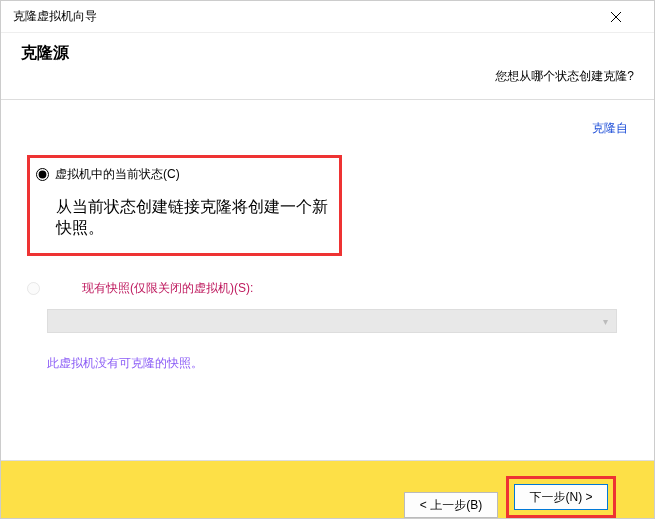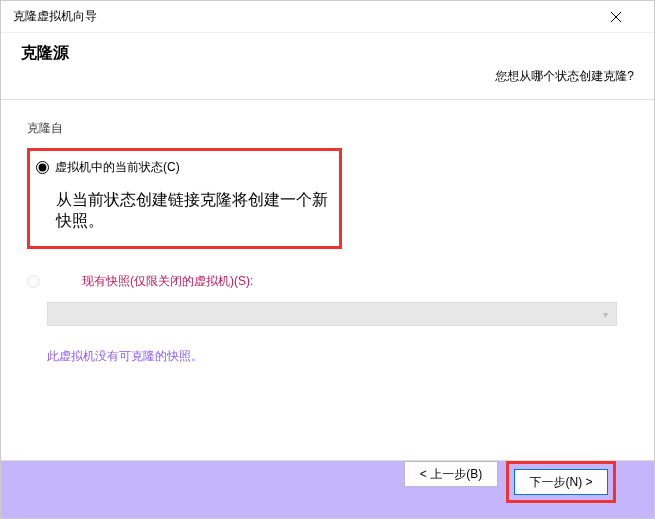--- a/index.html
+++ b/index.html
@@ -59,22 +59,23 @@
   }
   .divider {
     height: 1px;
     background: #ddd;
   }
   .content {
     padding: 20px 26px 10px 26px;
   }
   .group-label {
     font-size: 12px;
-    color: #404040;
-    margin-bottom: 11px;
+    color: #1d4ed8;
+    margin-bottom: 18px;
+    text-align: right;
   }
   .highlight-box {
     border: 3px solid #e33;
     padding: 8px 8px 14px 6px;
     margin-bottom: 24px;
     width: 315px;
   }
   .radio-row {
     display: flex;
     align-items: center;
@@ -127,23 +128,23 @@
     font-size: 12px;
     color: #8b5cf6;
   }
   .footer {
     position: absolute;
     bottom: 0;
     left: 0;
     right: 0;
     height: 58px;
     border-top: 1px solid #ddd;
-    background: #c4b5fd;
-    display: flex;
-    align-items: flex-start;
+    background: #fde047;
+    display: flex;
+    align-items: flex-end;
     justify-content: flex-end;
     padding-right: 18px;
     gap: 8px;
   }
   .btn {
     min-width: 94px;
     height: 26px;
     border: 1px solid #bbb;
     background: #fdfdfd;
     font-size: 12px;

